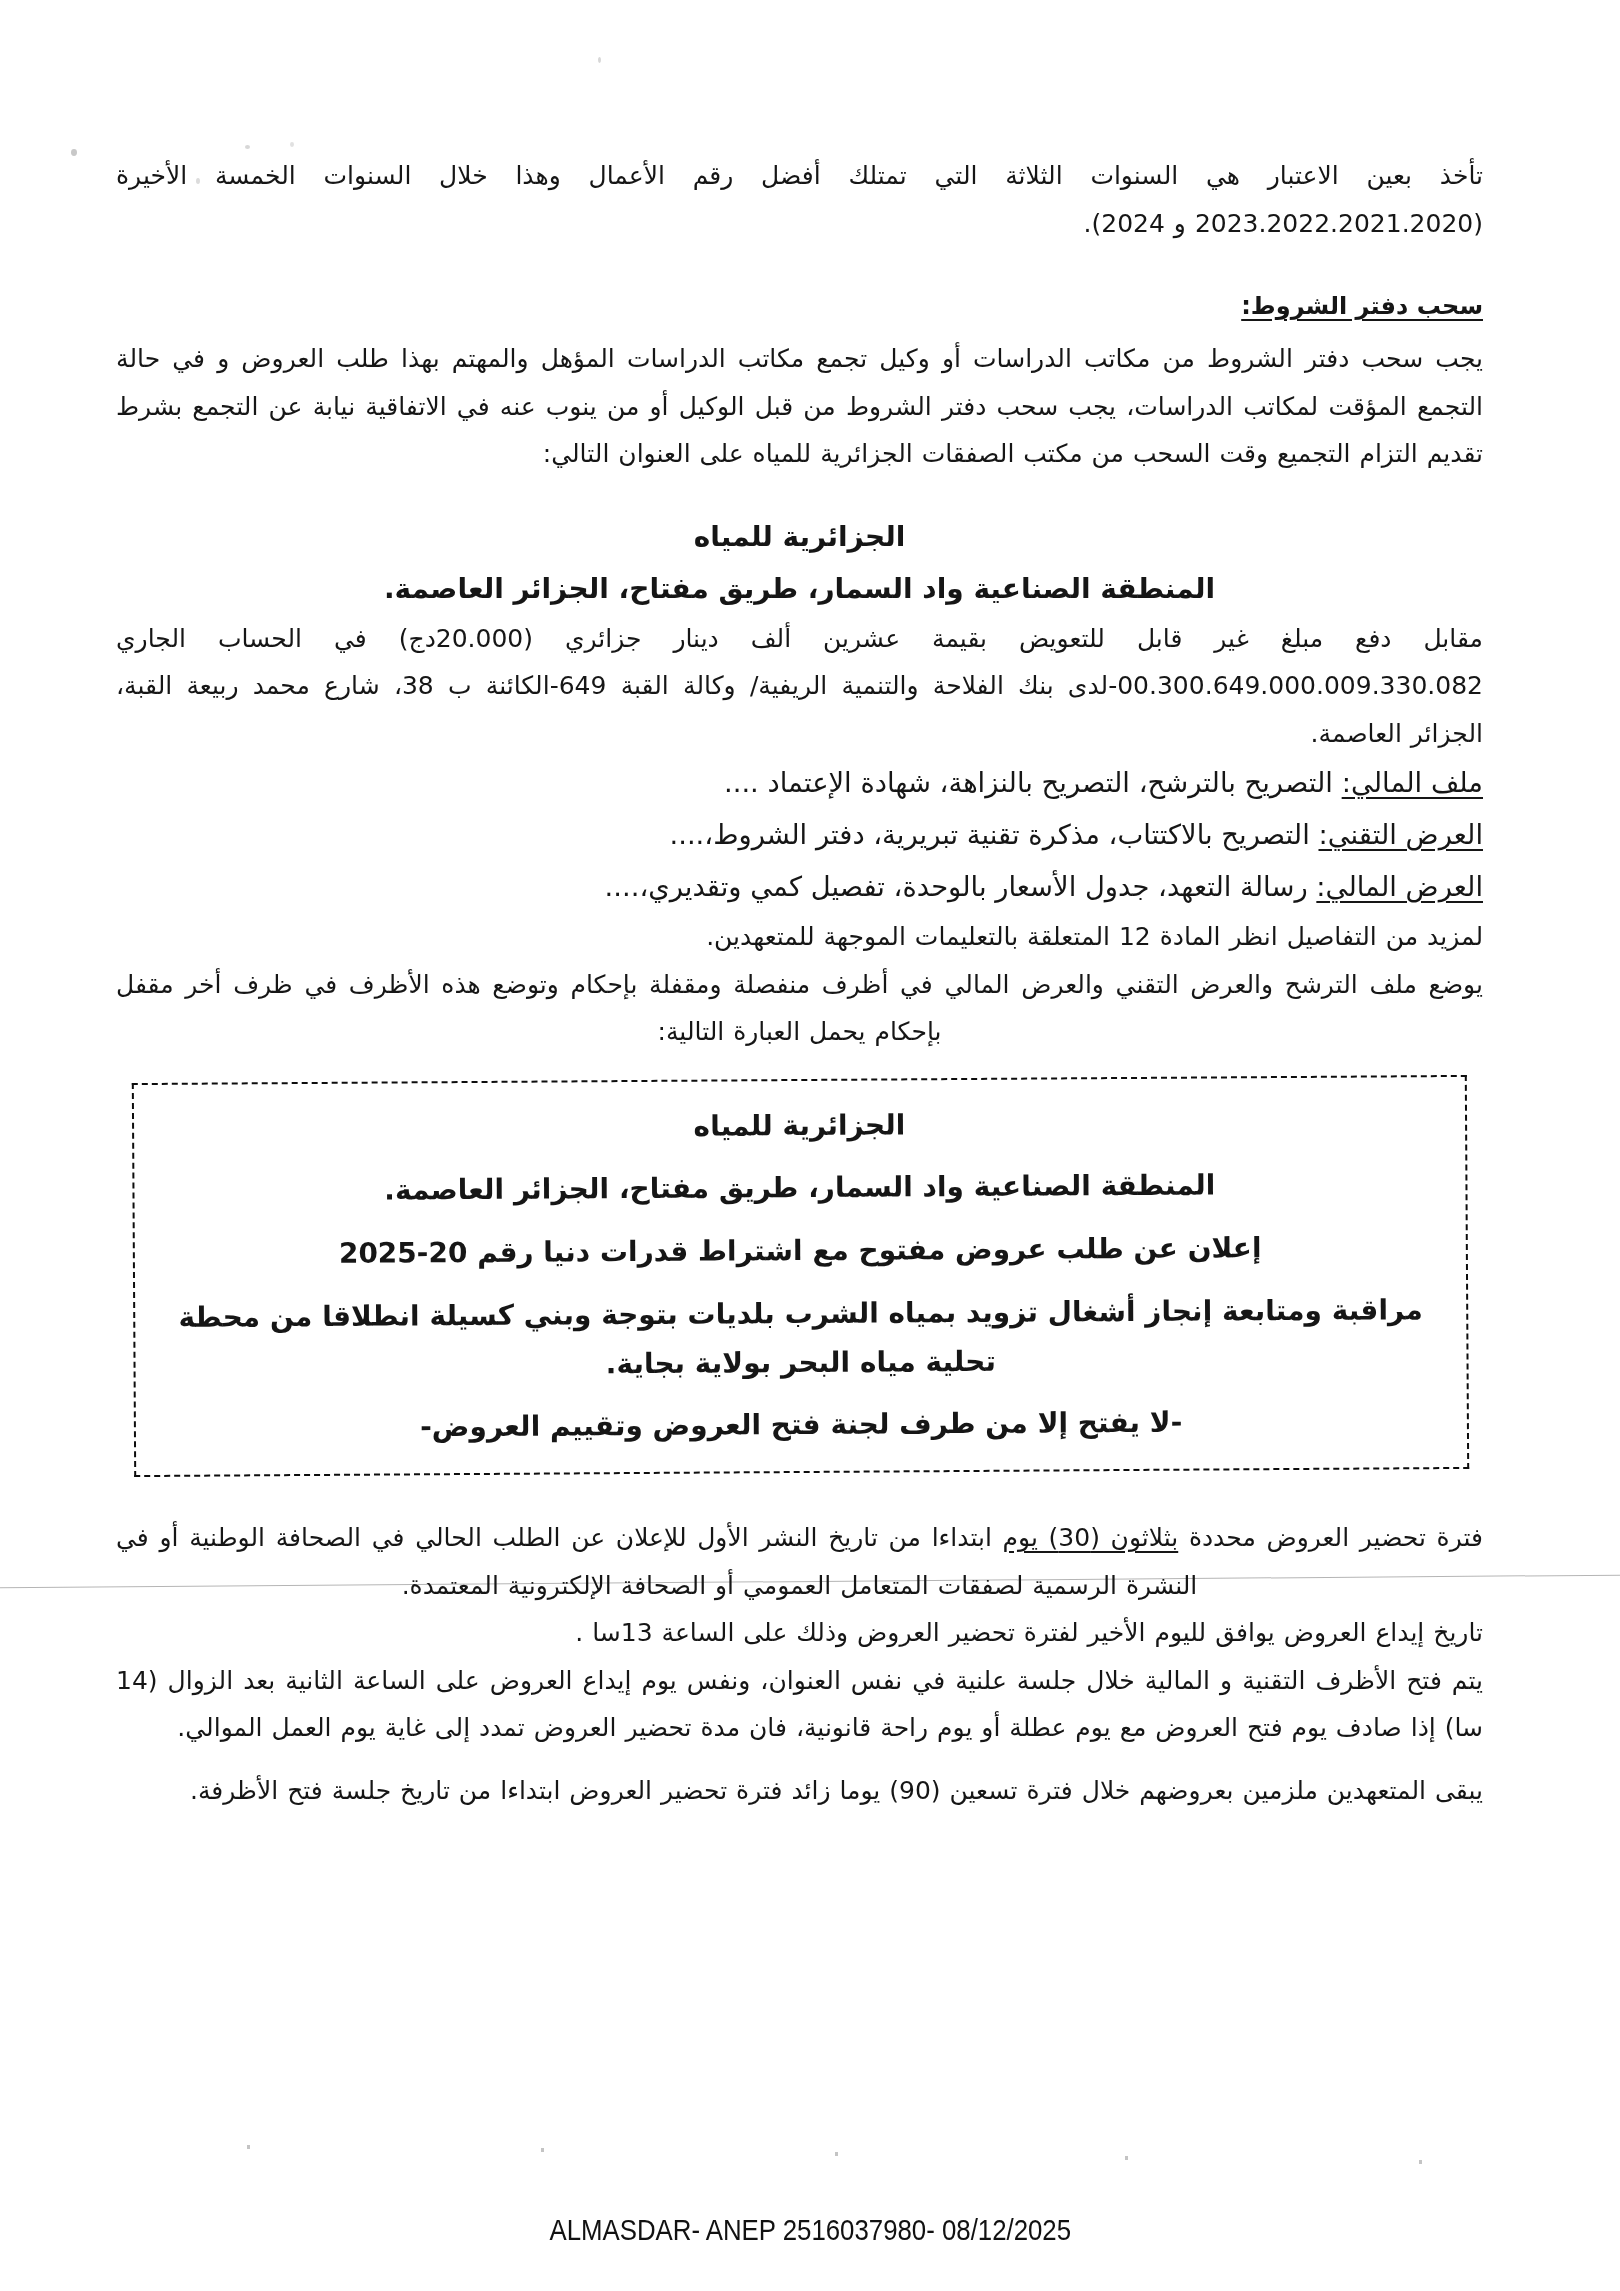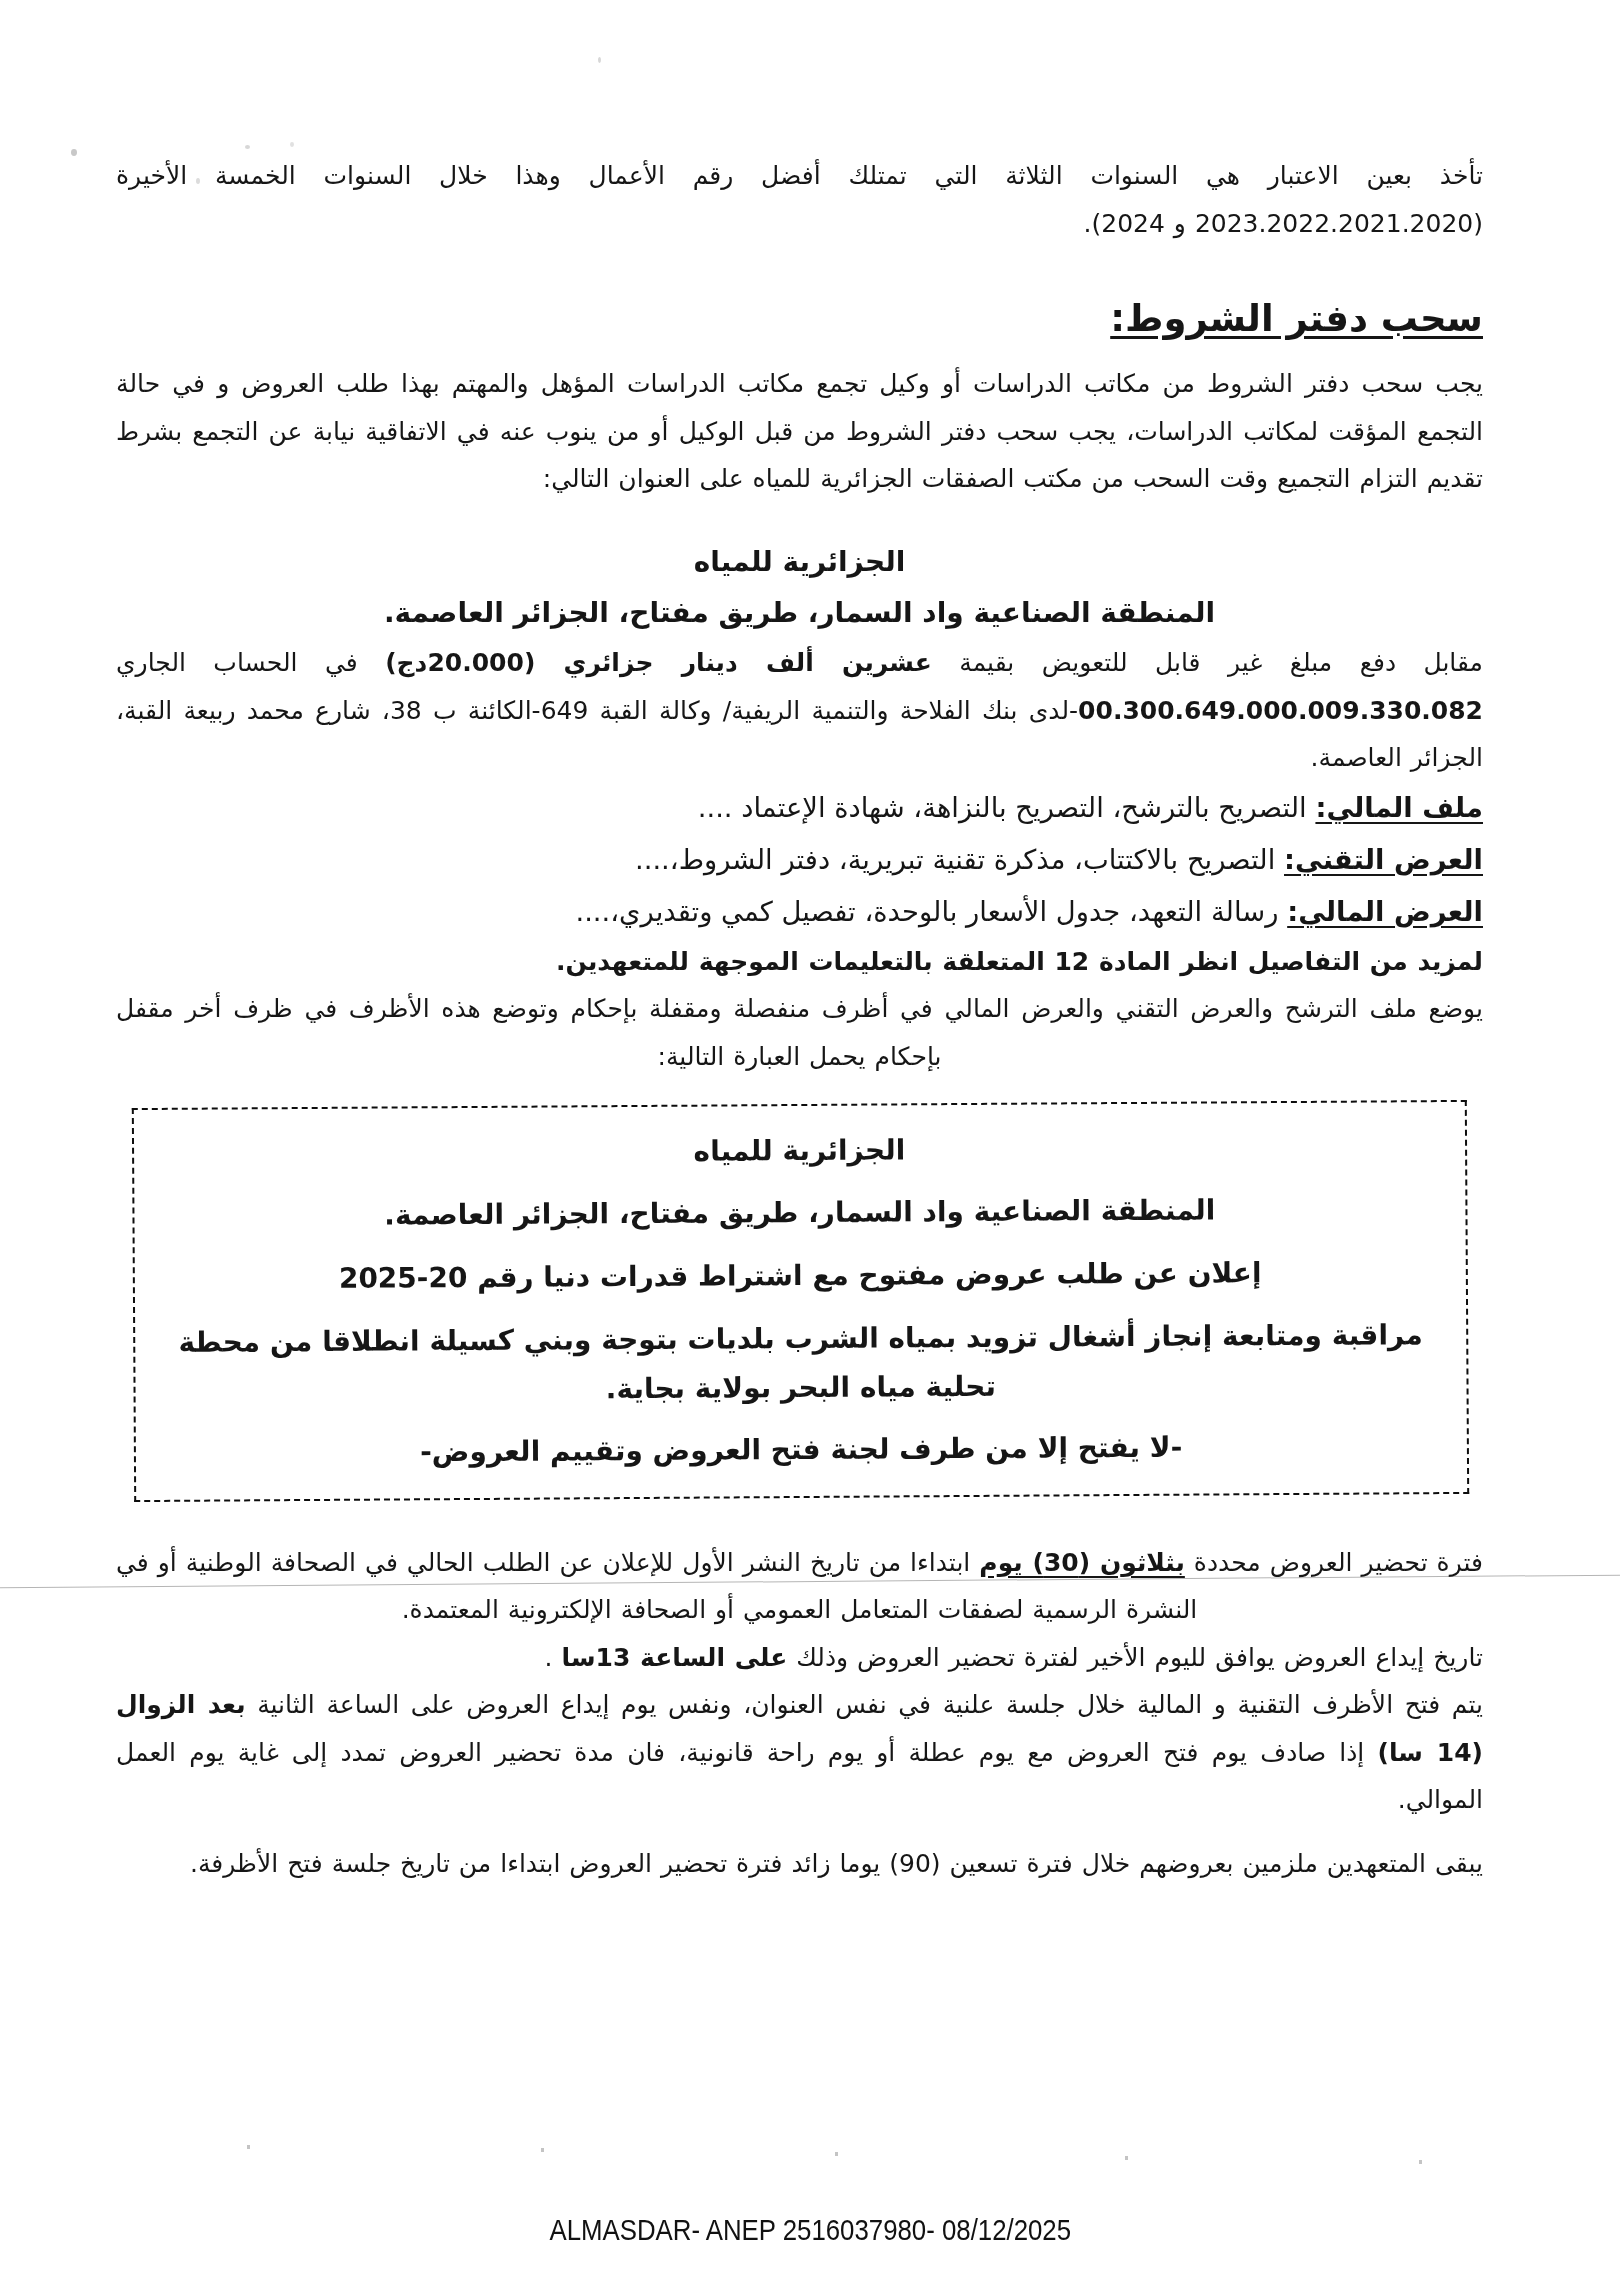--- a/index.html
+++ b/index.html
@@ -19,25 +19,25 @@
     z-index:2;
   }
   .para{
     margin:0;
     font-size:25px;
     line-height:1.9;
     text-align:justify;
     word-spacing:1px;
   }
   .para.center-last{ text-align-last:center; }
-  .b{ font-weight:700; }
+  .b{ font-weight:400; }
   .ul{ text-decoration:underline; text-underline-offset:4.9px; }
   .heading{
     margin:0 0 5.9px 0;
-    font-size:37px;
+    font-size:24px;
     line-height:1.9;
     font-weight:700;
     text-align:right;
   }
   .centerline{
     font-size:28px;
     line-height:1.85;
     font-weight:700;
     text-align:center;
     margin:0;

